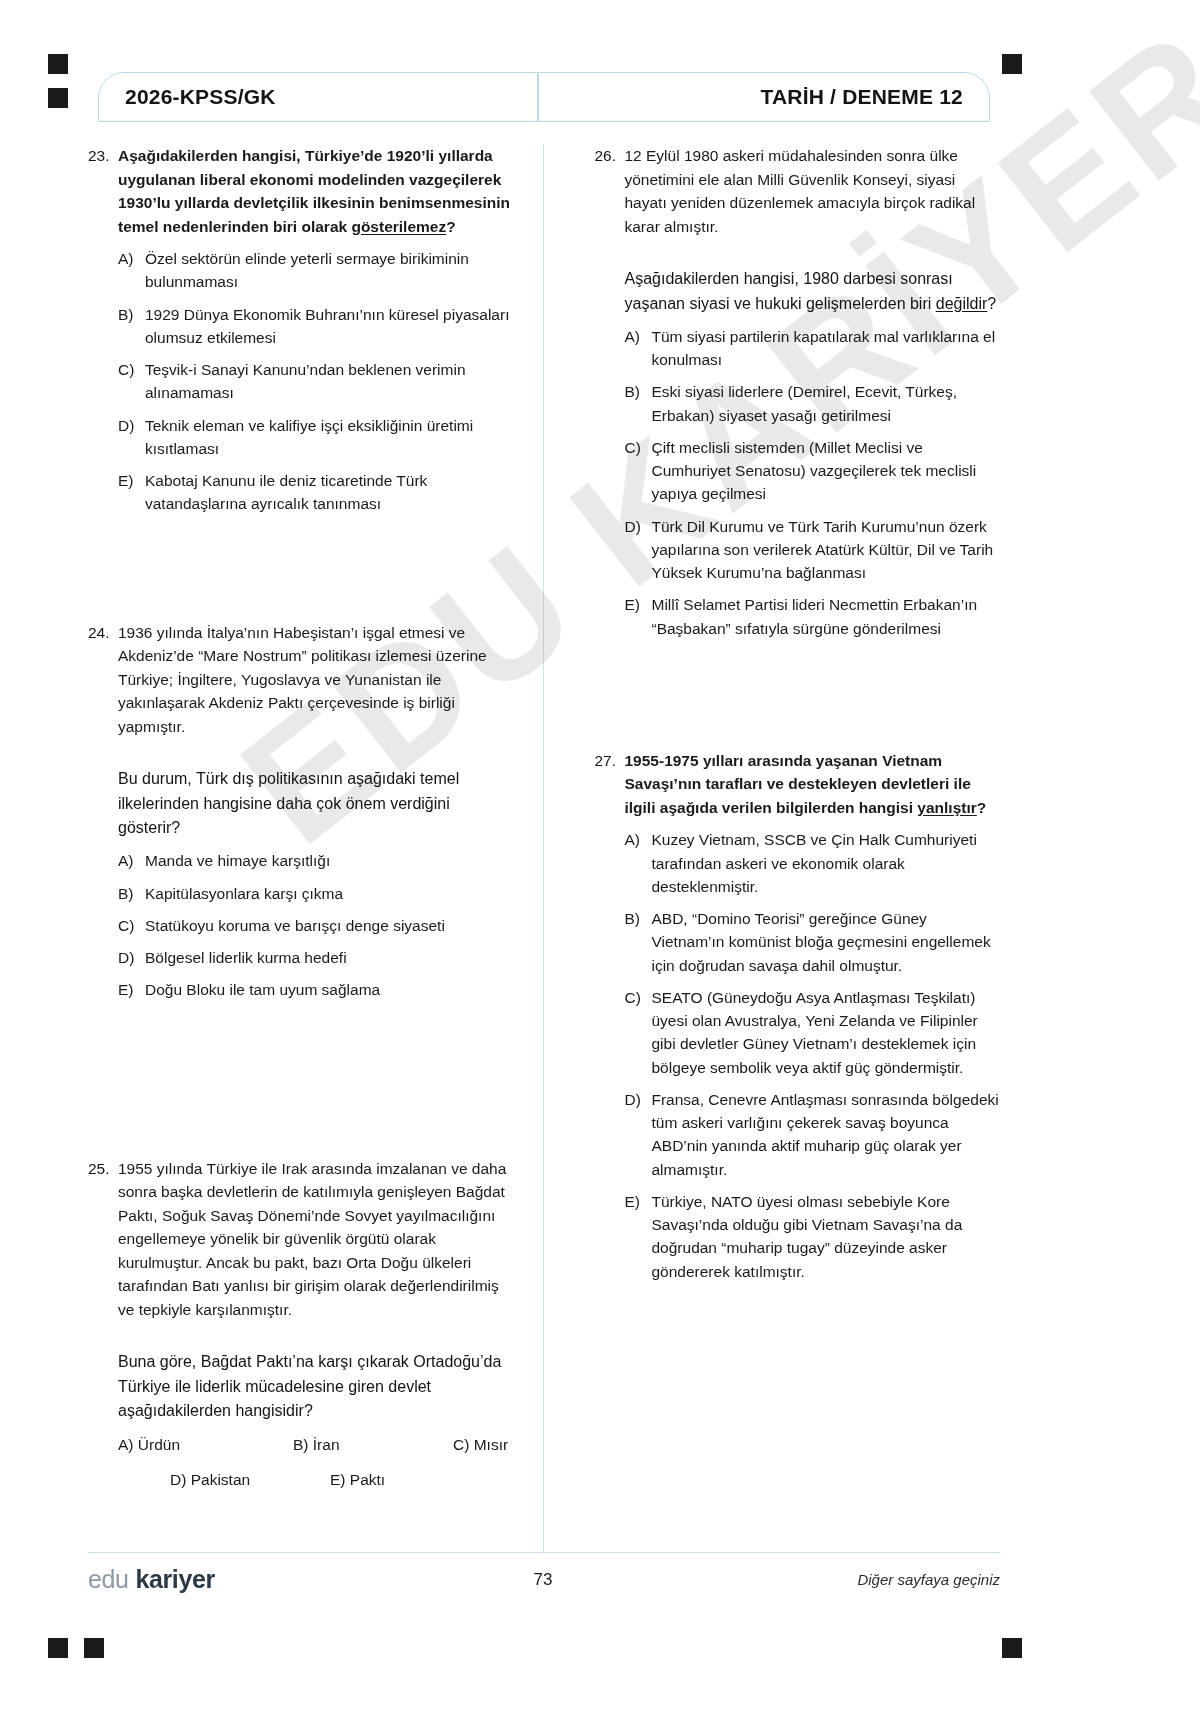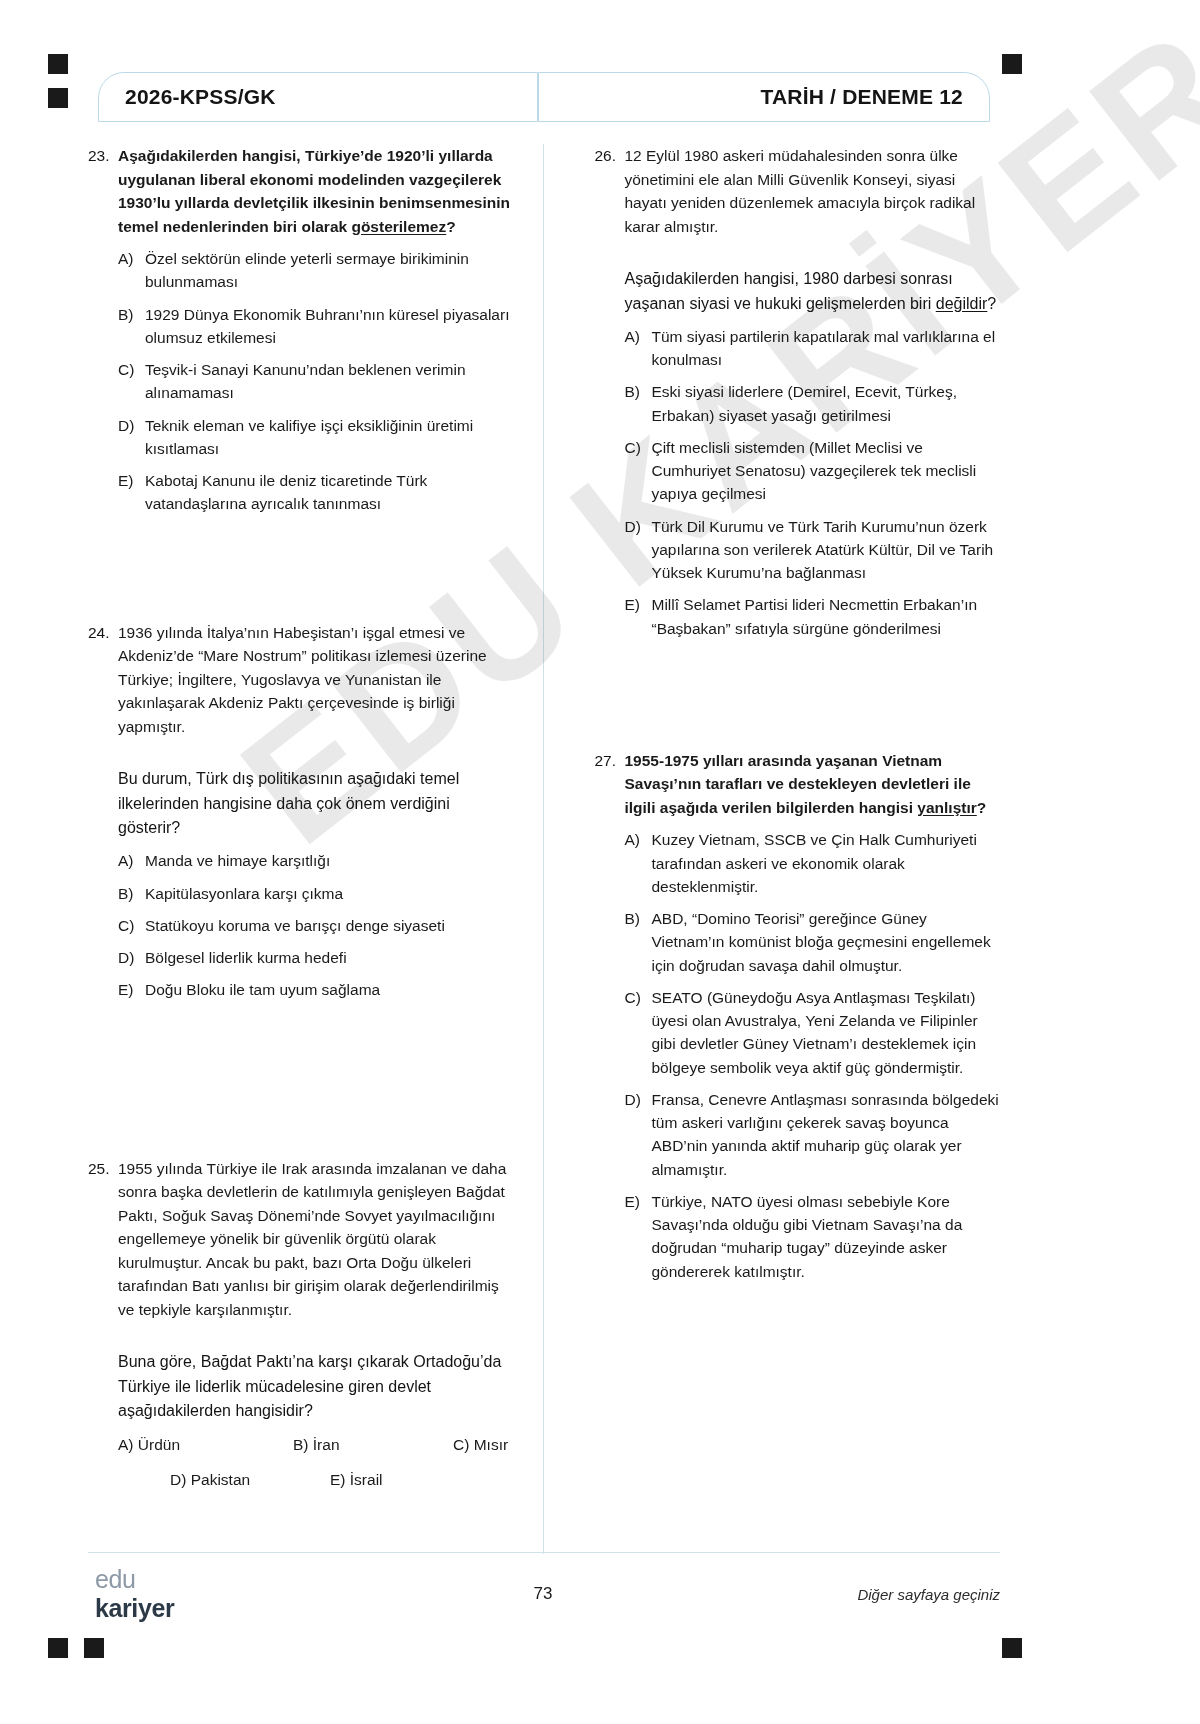--- a/index.html
+++ b/index.html
@@ -183,21 +183,20 @@
     width: 912px;
     display: flex;
     align-items: center;
     justify-content: space-between;
   }
   .logo {
     display: flex;
     align-items: baseline;
     font-size: 25px;
     letter-spacing: -0.4px;
-    flex-direction: column;
   }
   .logo-edu {
     color: #8d99a6;
     font-weight: normal;
   }
   .logo-kariyer {
     color: #2b3a46;
     font-weight: bold;
     margin-left: 7px;
   }
@@ -322,21 +321,21 @@
                   <span>Ürdün</span></span>
                 <span class="oh w2"><span>B)</span>
                   <span>İran</span></span>
                 <span class="oh"><span>C)</span>
                   <span>Mısır</span></span>
               </div>
               <div class="opts-h-row r2">
                 <span class="oh w2"><span>D)</span>
                   <span>Pakistan</span></span>
                 <span class="oh"><span>E)</span>
-                  <span>İsrail</span></span>
+                  <span>Paktı</span></span>
               </div>
             </div>
           </div>
         </div>
       </div>
     </div>
 
     <div class="col-divider"></div>
 
     <div class="col col-right">

